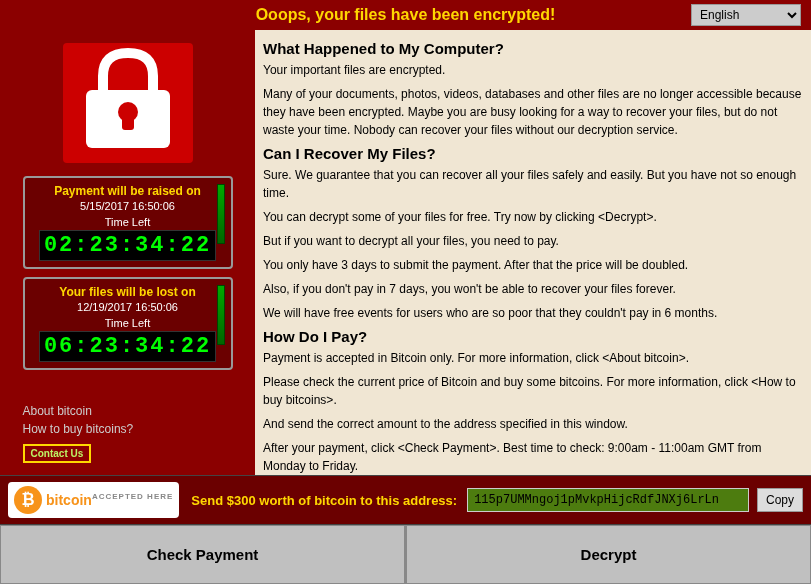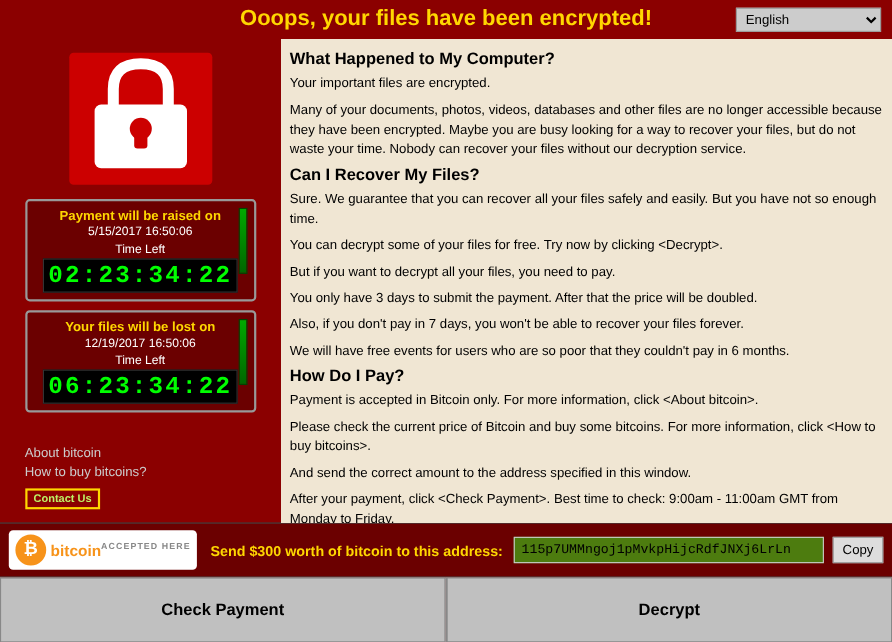--- a/index.html
+++ b/index.html
@@ -18,34 +18,34 @@
       background-color: #8B0000;
       display: flex;
       align-items: center;
       justify-content: center;
       padding: 6px 10px;
       position: relative;
       flex-shrink: 0;
     }
     .header-title {
       color: #FFD700;
-      font-size: 20px;
+      font-size: 16px;
       font-weight: bold;
       text-align: center;
     }
     .lang-select {
       position: absolute;
       right: 10px;
       top: 50%;
       transform: translateY(-50%);
       background: #ccc;
       border: 1px solid #999;
       font-size: 12px;
       padding: 2px 4px;
-      width: 132px;
+      width: 110px;
     }
 
     
     .main-content {
       display: flex;
       flex: 1;
       overflow: hidden;
     }
 
     

